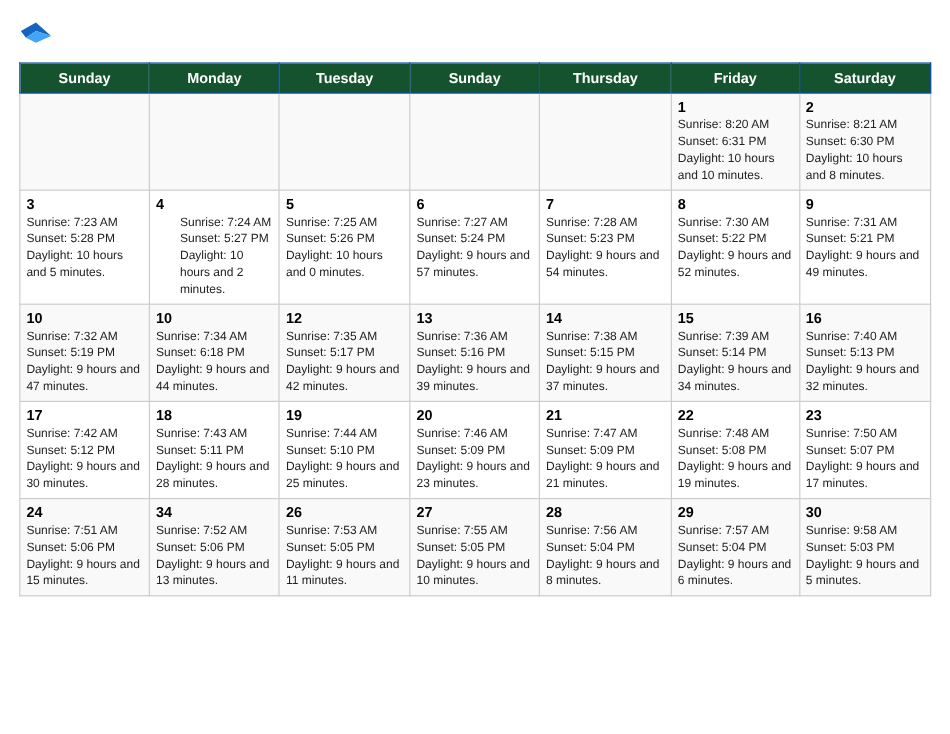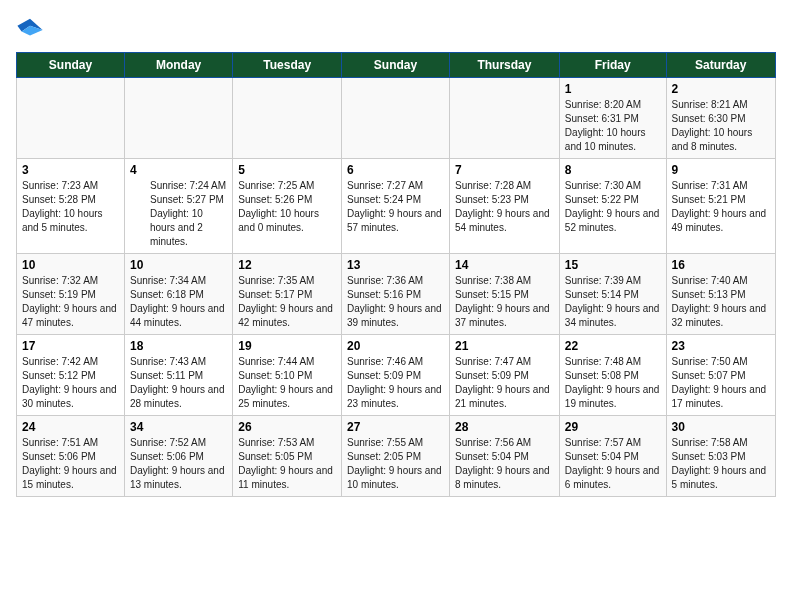--- a/index.html
+++ b/index.html
@@ -279,36 +279,36 @@
         </td>
         <td>
           <span class="day-number">26</span>
           <div class="day-info" style="white-space: pre-line;">Sunrise: 7:53 AM
 Sunset: 5:05 PM
 Daylight: 9 hours and 11 minutes.</div>
         </td>
         <td>
           <span class="day-number">27</span>
           <div class="day-info" style="white-space: pre-line;">Sunrise: 7:55 AM
-Sunset: 2:05 PM
+Sunset: 5:05 PM
 Daylight: 9 hours and 10 minutes.</div>
         </td>
         <td>
           <span class="day-number">28</span>
           <div class="day-info" style="white-space: pre-line;">Sunrise: 7:56 AM
 Sunset: 5:04 PM
 Daylight: 9 hours and 8 minutes.</div>
         </td>
         <td>
           <span class="day-number">29</span>
           <div class="day-info" style="white-space: pre-line;">Sunrise: 7:57 AM
 Sunset: 5:04 PM
 Daylight: 9 hours and 6 minutes.</div>
         </td>
         <td>
           <span class="day-number">30</span>
-          <div class="day-info" style="white-space: pre-line;">Sunrise: 7:58 AM
+          <div class="day-info" style="white-space: pre-line;">Sunrise: 9:58 AM
 Sunset: 5:03 PM
 Daylight: 9 hours and 5 minutes.</div>
         </td>
       </tr>
     </tbody>
 </table>
 
 </body></html>

